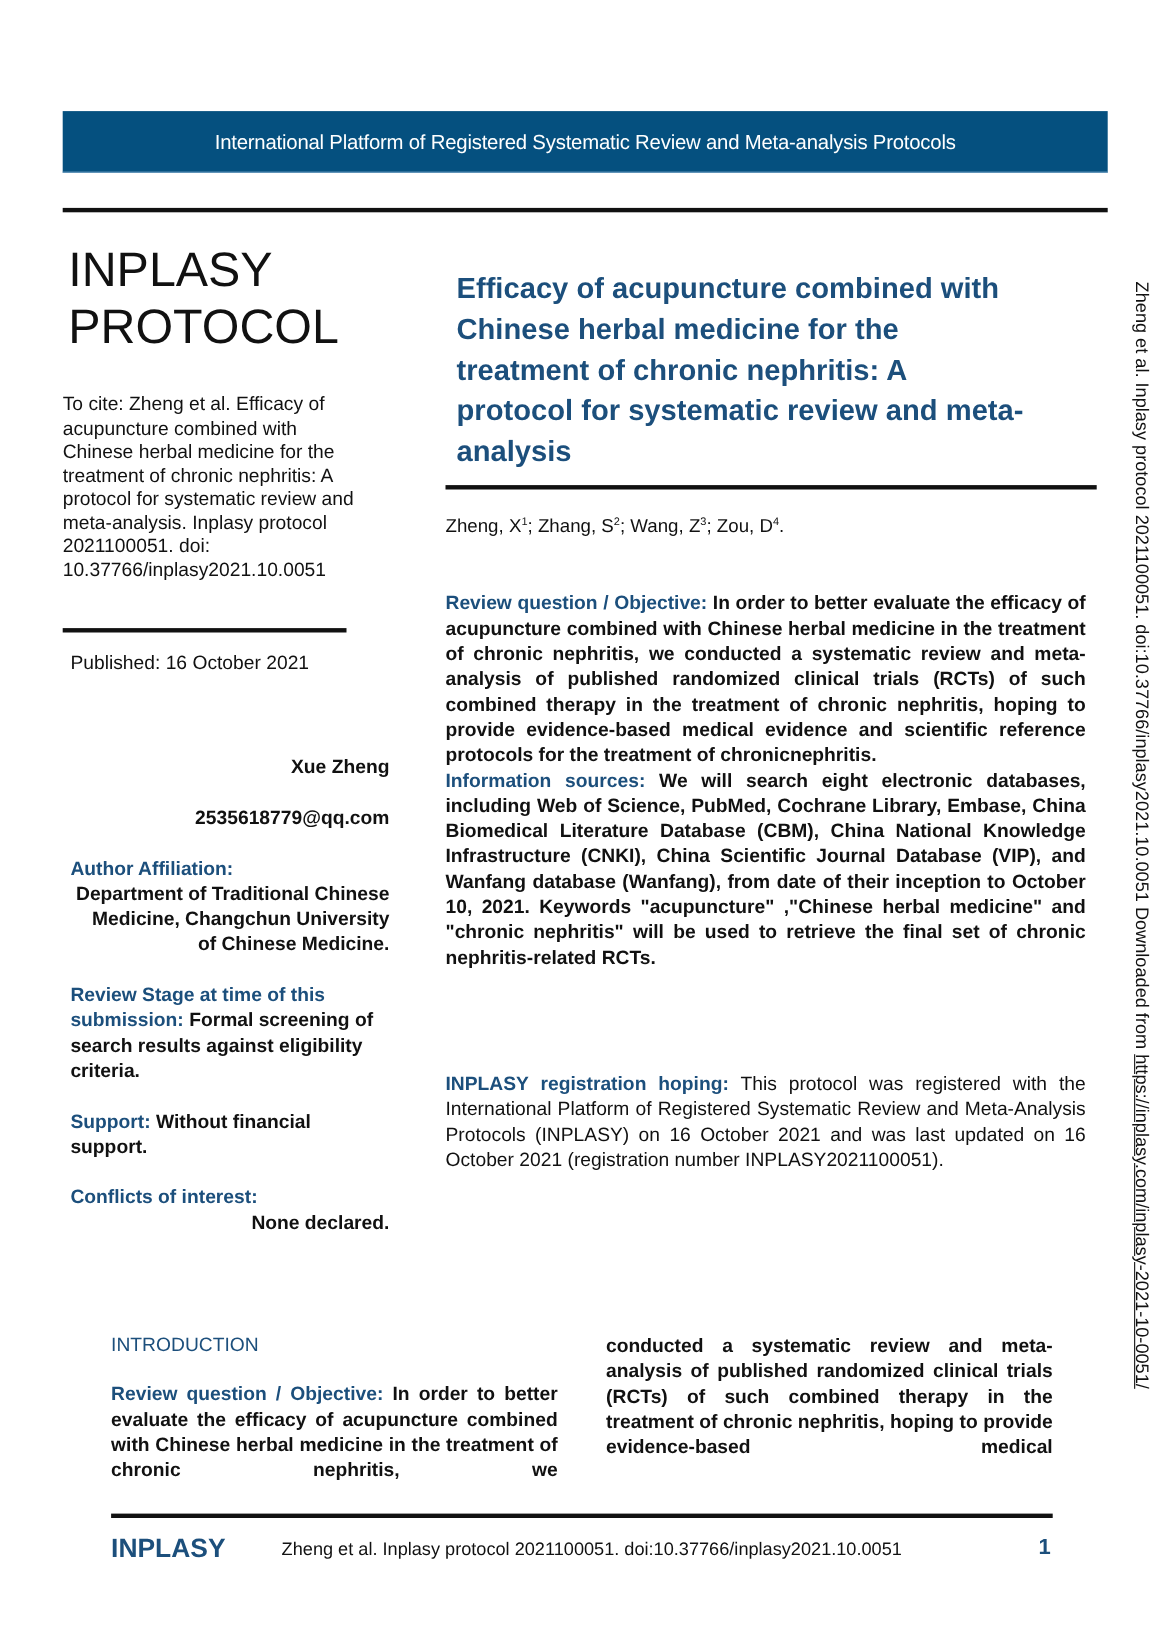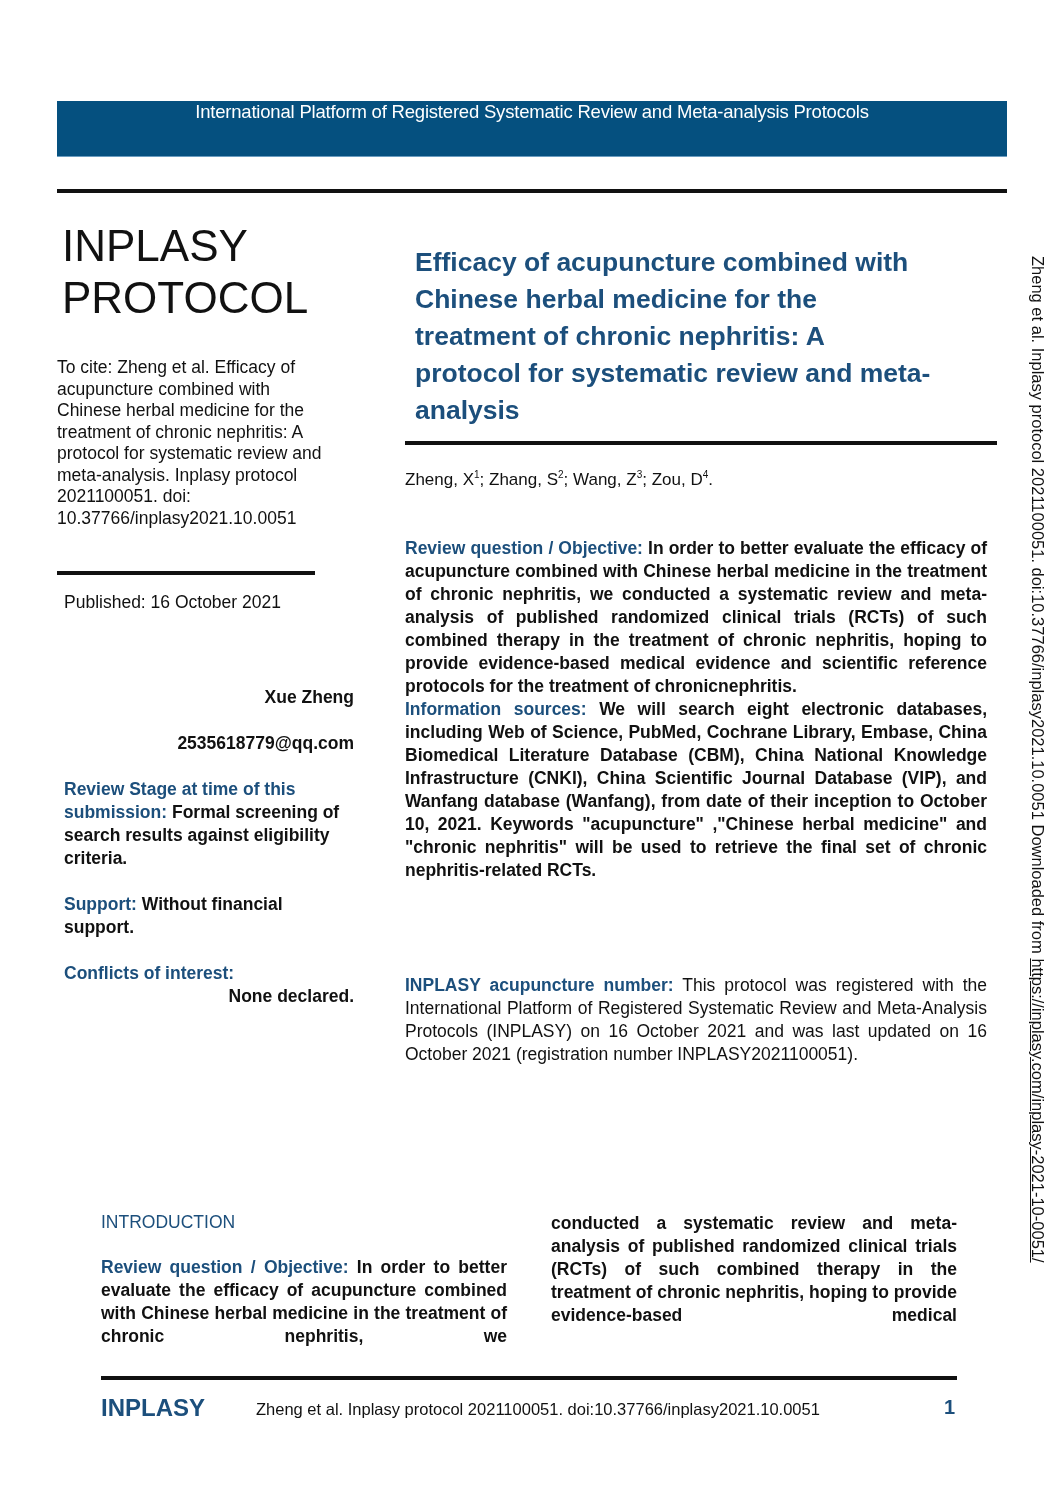--- a/index.html
+++ b/index.html
@@ -1,17 +1,17 @@
 <!DOCTYPE html>
 <html><head>
 <meta charset="utf-8">
 <style>
   html, body { margin: 0; padding: 0; background: #ffffff; }
   body { width: 1058px; height: 1497px; position: relative; overflow: hidden; font-family: "Liberation Sans", sans-serif; color: #111; }
-  .banner { position: absolute; left: 57px; top: 101px; width: 950px; height: 55px; background: #05507f; border-bottom: 1px solid #6a9cc0; color: #fff; font-size: 18.5px; display: flex; justify-content: center; letter-spacing: -0.2px; }
+  .banner { position: absolute; left: 57px; top: 101px; width: 950px; height: 55px; background: #05507f; border-bottom: 1px solid #6a9cc0; color: #fff; font-size: 18.5px; display: flex; align-items: center; justify-content: center; letter-spacing: -0.2px; }
   .rule-top { position: absolute; left: 57px; top: 189px; width: 950px; height: 4px; background: #111; }
   .brand { position: absolute; left: 62px; top: 220px; font-size: 44px; line-height: 52px; font-weight: normal; color: #111; }
   .cite { position: absolute; left: 57px; top: 357px; width: 280px; font-size: 17.5px; line-height: 21.5px; }
   .rule-left { position: absolute; left: 57px; top: 571px; width: 258px; height: 4px; background: #111; }
   .dates { position: absolute; left: 64px; top: 592px; font-size: 17.5px; }
   .dates div { height: 42px; }
   .sidebar-info { position: absolute; left: 64px; top: 686px; width: 290px; font-size: 17.5px; line-height: 23px; }
   .sidebar-info .block { margin-bottom: 23px; }
   .sidebar-info .bold { font-weight: bold; text-align: right; }
   .sidebar-info .label { font-weight: bold; color: #1c4f7c; }
@@ -53,20 +53,24 @@
 <div class="dates">
   <div>Published: 16 October 2021</div>
 </div>
 
 <div class="sidebar-info">
   <div class="block">
     <div class="bold">Xue Zheng</div>
   </div>
   <div class="block bold">2535618779@qq.com</div>
   <div class="block">
+    <div class="label">Author Affiliation:</div>
+    <div class="bold">Department of Traditional Chinese Medicine, Changchun University of Chinese Medicine.</div>
+  </div>
+  <div class="block">
     <span class="label">Review Stage at time of this submission:</span><span class="bold"> Formal screening of search results against eligibility criteria.</span>
   </div>
   <div class="block">
     <span class="label">Support:</span><span class="bold"> Without financial support.</span>
   </div>
   <div class="block">
     <div class="label">Conflicts of interest:</div>
     <div class="bold">None declared.</div>
   </div>
 </div>
@@ -77,21 +81,21 @@
 <div class="authors">
   <span><span>Zheng, X</span><sup>1</sup><span>; </span></span><span><span>Zhang, S</span><sup>2</sup><span>; </span></span><span><span>Wang, Z</span><sup>3</sup><span>; </span></span><span><span>Zou, D</span><sup>4</sup><span>.</span></span>
 </div>
 
 <div class="abstract">
   <div><span class="label">Review question / Objective:</span><span> In order to better evaluate the efficacy of acupuncture combined with Chinese herbal medicine in the treatment of chronic nephritis, we conducted a systematic review and meta-analysis of published randomized clinical trials (RCTs) of such combined therapy in the treatment of chronic nephritis, hoping to provide evidence-based medical evidence and scientific reference protocols for the treatment of chronicnephritis.</span></div>
   <div><span class="label">Information sources:</span><span> We will search eight electronic databases, including Web of Science, PubMed, Cochrane Library, Embase, China Biomedical Literature Database (CBM), China National Knowledge Infrastructure (CNKI), China Scientific Journal Database (VIP), and Wanfang database (Wanfang), from date of their inception to October 10, 2021. Keywords "acupuncture" ,"Chinese herbal medicine" and "chronic nephritis" will be used to retrieve the final set of chronic nephritis-related RCTs.</span></div>
 </div>
 
 <div class="reg">
-  <span class="label">INPLASY acupuncture number:</span><span> This protocol was registered with the International Platform of Registered Systematic Review and Meta-Analysis Protocols (INPLASY) on 16 October 2021 and was last updated on 16 October 2021 (registration number INPLASY2021100051).</span>
+  <span class="label">INPLASY registration hoping:</span><span> This protocol was registered with the International Platform of Registered Systematic Review and Meta-Analysis Protocols (INPLASY) on 16 October 2021 and was last updated on 16 October 2021 (registration number INPLASY2021100051).</span>
 </div>
 
 <div class="intro-head">INTRODUCTION</div>
 <div class="intro-col1">
   <span class="label">Review question / Objective:</span><span> In order to better evaluate the efficacy of acupuncture combined with Chinese herbal medicine in the treatment of chronic nephritis, we</span>
 </div>
 <div class="intro-col2">conducted a systematic review and meta-analysis of published randomized clinical trials (RCTs) of such combined therapy in the treatment of chronic nephritis, hoping to provide evidence-based medical</div>
 
 <div class="rule-bottom"></div>
 <div class="footer-brand">INPLASY</div>

